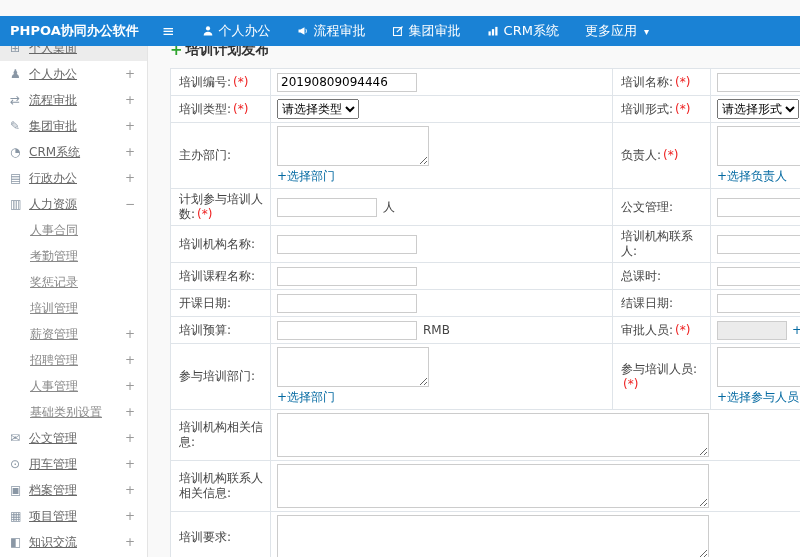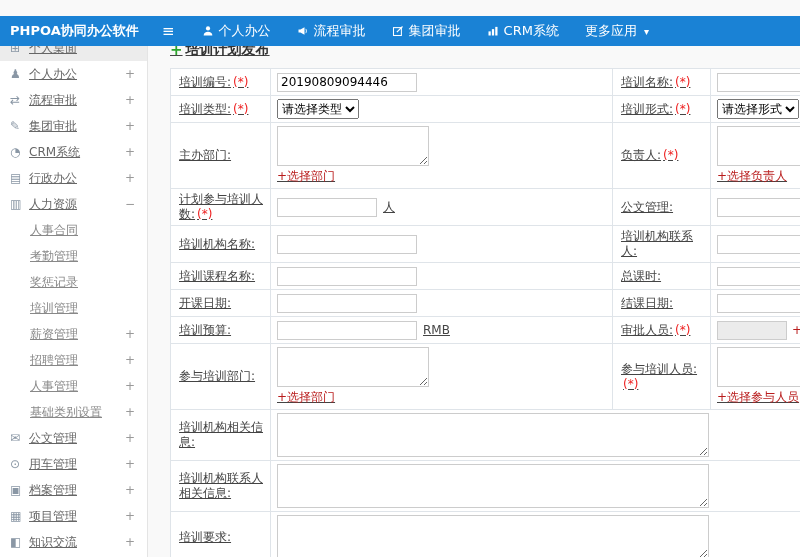--- a/index.html
+++ b/index.html
@@ -23,21 +23,21 @@
     position: fixed; top: 30px; left: 0; bottom: 0; width: 148px;
     background: #fff; border-right: 1px solid #e4e4e4; padding-top: 5px; overflow: hidden; z-index: 10;
   }
   .side-item { display: flex; align-items: center; height: 26px; padding: 0 12px 0 10px; color: #666; cursor: pointer; }
   .side-item.active { background: #ececec; }
   .side-item.sub { padding-left: 30px; color: #888; }
   .sicon { width: 19px; color: #8a97a5; font-size: 12px; flex: none; }
   .slabel { flex: 1 1 auto; white-space: nowrap; overflow: hidden; text-decoration: underline; }
   .sexpand { margin-left: auto; color: #999; font-size: 12px; }
   
-  .main { position: fixed; top: 30px; left: 148px; right: 0; bottom: 0; background: #f9f9f9; overflow: hidden; text-decoration: underline; }
+  .main { position: fixed; top: 30px; left: 148px; right: 0; bottom: 0; background: #f9f9f9; overflow: hidden; }
   .page-head { padding: 11px 0 9px 22px; }
   .title-plus { color: #2fa52f; font-weight: 900; font-size: 15px; margin-right: 3px; vertical-align: -1px; }
   .page-title { font-size: 14px; font-weight: bold; color: #333; }
   .form-wrap { margin-left: 22px; }
   table.form { border-collapse: collapse; table-layout: fixed; width: 780px; background: #fff; }
   td { border: 1px solid #dfe4e9; padding: 3px 6px; vertical-align: middle; color: #444; }
   td.lbl { padding-left: 8px; line-height: 1.25; }
   .req { color: #e22; margin-left: 2px; }
   tr.h-norm td { height: 27px; }
   tr.h-pick td { height: 61px; }
@@ -47,21 +47,21 @@
     padding: 0 3px; font-size: 12px; font-family: inherit;
   }
   input.txt.short { width: 100px; }
   input.txt.ro { width: 70px; background: #ebebeb; }
   select { height: 20px; font-size: 12px; font-family: inherit; }
   textarea {
     width: 152px; height: 40px; border: 1px solid #ccc; background: #fff;
     font-size: 12px; font-family: inherit; resize: both; display: block;
   }
   textarea.wide { width: 432px; height: 44px; }
-  a.pick { color: #b91c1c; text-decoration: none; font-size: 12px; display: block; margin-top: 2px; }
+  a.pick { color: #0369a1; text-decoration: none; font-size: 12px; display: block; margin-top: 2px; }
   a.pick.inline { display: inline-block; margin: 0 0 0 5px; vertical-align: middle; }
   .unit { margin-left: 6px; }
 </style>
 </head>
 <body>
 
 <div class="topbar">
   <div class="brand">PHPOA协同办公软件</div>
   <div class="hamburger">≡</div>
 

